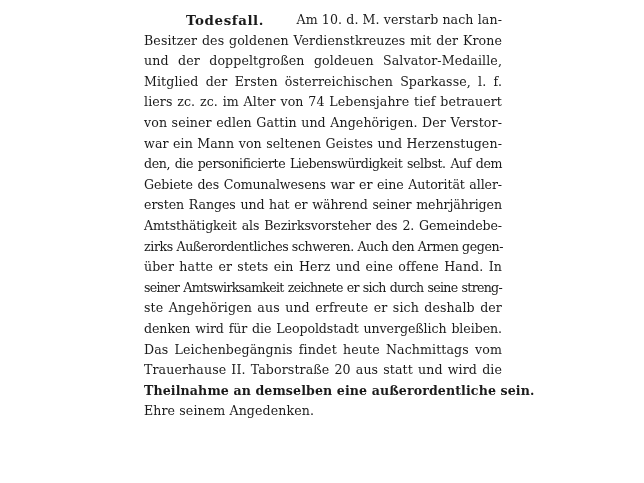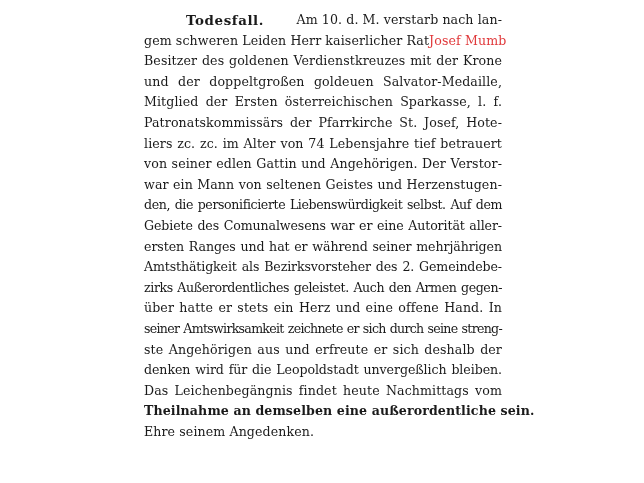--- a/index.html
+++ b/index.html
@@ -42,34 +42,27 @@
   </style>
 </head>
 <body>
 
 <div class="clipping">
   <div class="line indent">
     <span class="headline">Todesfall.</span>
     <span>Am 10. d. M. verstarb nach lan-</span>
   </div>
   <div class="line">
-    <span>gem schweren Leiden Herr kaiserlicher Rat</span>
-    <span class="name">Josef Mumb</span>
-  </div>
-  <div class="line">
       <span style="width: 100%; text-align: justify; text-align-last: justify; white-space: nowrap;">Besitzer des goldenen Verdienstkreuzes mit der Krone</span>
     </div>
   <div class="line">
       <span style="width: 100%; text-align: justify; text-align-last: justify; white-space: nowrap;">und der doppeltgroßen goldeuen Salvator-Medaille,</span>
     </div>
   <div class="line">
       <span style="width: 100%; text-align: justify; text-align-last: justify; white-space: nowrap;">Mitglied der Ersten österreichischen Sparkasse, l. f.</span>
-    </div>
-  <div class="line">
-      <span style="width: 100%; text-align: justify; text-align-last: justify; white-space: nowrap;">Patronatskommissärs der Pfarrkirche St. Josef, Hote-</span>
     </div>
   <div class="line">
       <span style="width: 100%; text-align: justify; text-align-last: justify; white-space: nowrap;">liers zc. zc. im Alter von 74 Lebensjahre tief betrauert</span>
     </div>
   <div class="line">
       <span style="width: 100%; text-align: justify; text-align-last: justify; white-space: nowrap;">von seiner edlen Gattin und Angehörigen. Der Verstor-</span>
     </div>
   <div class="line">
       <span style="width: 100%; text-align: justify; text-align-last: justify; white-space: nowrap;">war ein Mann von seltenen Geistes und Herzenstugen-</span>
     </div>
@@ -79,36 +72,39 @@
   <div class="line">
       <span style="width: 100%; text-align: justify; text-align-last: justify; white-space: nowrap; letter-spacing: -0.111111px;">Gebiete des Comunalwesens war er eine Autorität aller-</span>
     </div>
   <div class="line">
       <span style="width: 100%; text-align: justify; text-align-last: justify; white-space: nowrap; letter-spacing: -0.0769231px;">ersten Ranges und hat er während seiner mehrjährigen</span>
     </div>
   <div class="line">
       <span style="width: 100%; text-align: justify; text-align-last: justify; white-space: nowrap; letter-spacing: -0.12963px;">Amtsthätigkeit als Bezirksvorsteher des 2. Gemeindebe-</span>
     </div>
   <div class="line">
-      <span style="width: 100%; text-align: justify; text-align-last: justify; white-space: nowrap; letter-spacing: -0.392857px;">zirks Außerordentliches geleistet. Auch den Armen gegen-</span>
+      <span style="width: 100%; text-align: justify; text-align-last: justify; white-space: nowrap; letter-spacing: -0.392857px;">zirks Außerordentliches schweren. Auch den Armen gegen-</span>
     </div>
   <div class="line">
       <span style="width: 100%; text-align: justify; text-align-last: justify; white-space: nowrap;">über hatte er stets ein Herz und eine offene Hand. In</span>
     </div>
   <div class="line">
       <span style="width: 100%; text-align: justify; text-align-last: justify; white-space: nowrap; letter-spacing: -0.716667px;">seiner Amtswirksamkeit zeichnete er sich durch seine streng-</span>
     </div>
   <div class="line">
       <span style="width: 100%; text-align: justify; text-align-last: justify; white-space: nowrap;">ste Angehörigen aus und erfreute er sich deshalb der</span>
     </div>
   <div class="line">
       <span style="width: 100%; text-align: justify; text-align-last: justify; white-space: nowrap; letter-spacing: -0.0740741px;">denken wird für die Leopoldstadt unvergeßlich bleiben.</span>
     </div>
   <div class="line">
       <span style="width: 100%; text-align: justify; text-align-last: justify; white-space: nowrap;">Das Leichenbegängnis findet heute Nachmittags vom</span>
     </div>
   <div class="line">
+      <span style="width: 100%; text-align: justify; text-align-last: justify; white-space: nowrap;">Trauerhause II. Taborstraße 20 aus statt und wird die</span>
+    </div>
+  <div class="line">
       <span style="width: 100%; text-align: justify; text-align-last: justify; white-space: nowrap; font-weight: bold;">Theilnahme an demselben eine außerordentliche sein.</span>
     </div>
   <div class="line last">
       <span>Ehre seinem Angedenken.</span>
     </div>
 </div>
 
 </body></html>

